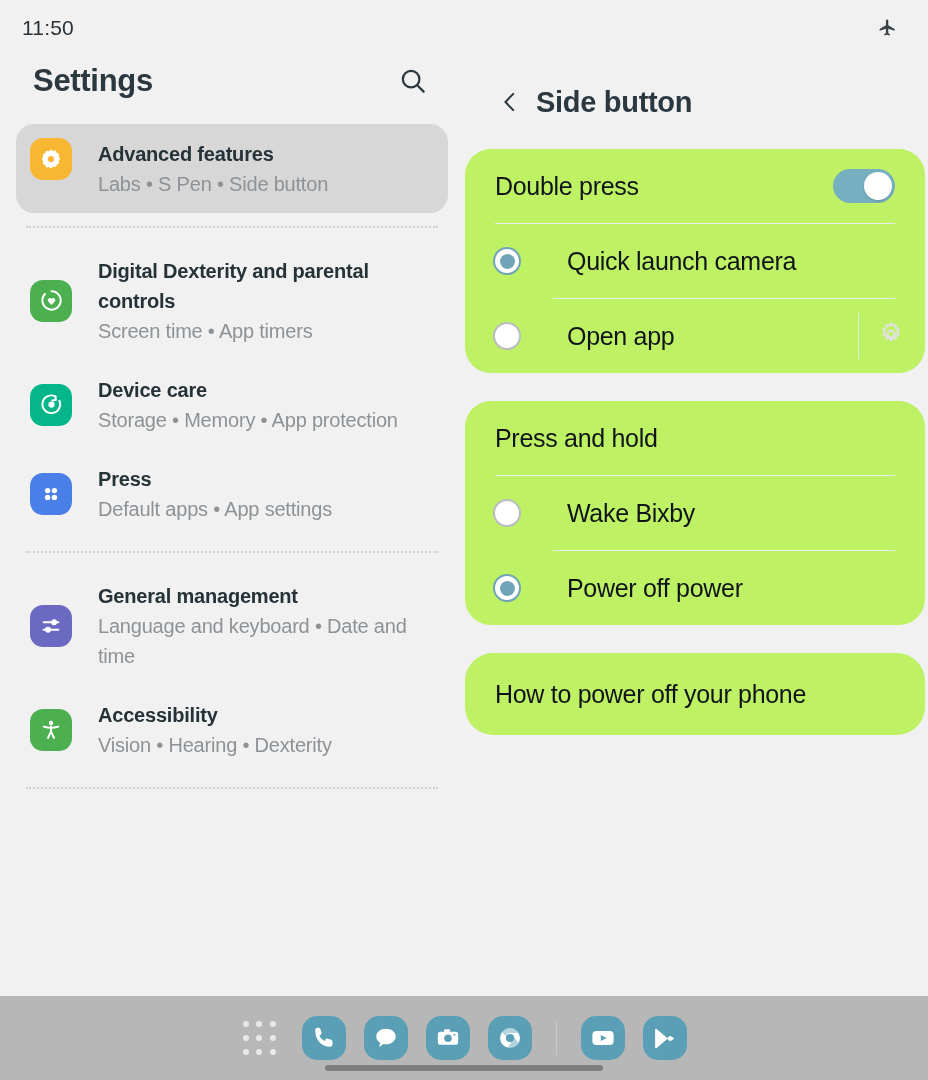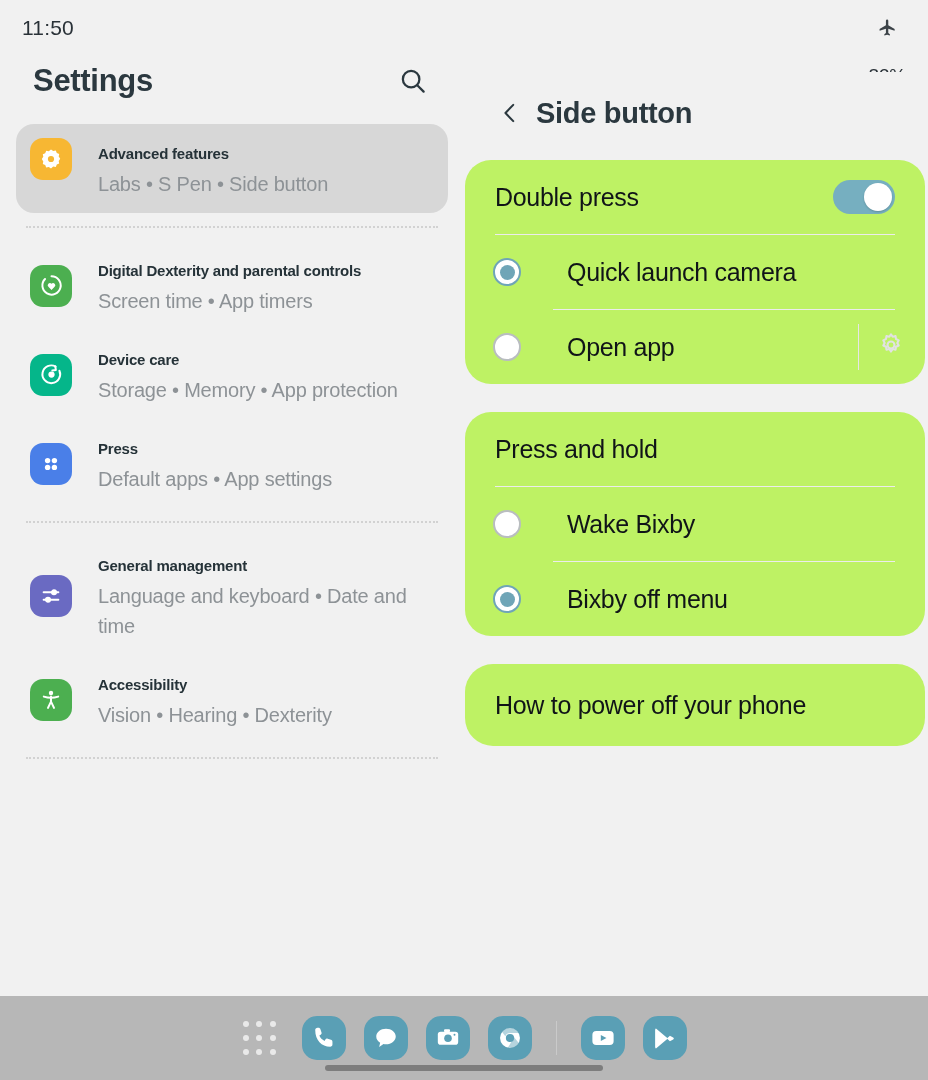--- a/index.html
+++ b/index.html
@@ -68,37 +68,37 @@
   }
   .nav-item.selected { background: #d7d7d7; }
   .nav-icon {
     width: 42px; height: 42px; border-radius: 13px;
     flex: 0 0 42px;
     display: flex; align-items: center; justify-content: center;
     margin-right: 26px;
   }
   .nav-text { padding-top: 1px; min-width: 0; }
   .nav-title {
-    font-size: 15px; font-weight: bold; color: #253238;
+    font-size: 20px; font-weight: bold; color: #253238;
     line-height: 30px; letter-spacing: -.2px;
   }
   .nav-sub {
     font-size: 20px; color: #8d9296;
     line-height: 30px; letter-spacing: -.2px;
   }
   .divider-dotted {
     height: 1px;
     margin: 13px 26px;
     border-bottom: 2px dotted #d2d2d2;
   }
   #nav-list { padding-top: 2px; }
 
   
   #right-pane {
-    position: absolute; top: 72px; left: 464px;
+    position: absolute; top: 61px; left: 464px;
     width: 464px; height: 940px;
     background: #f1f1f1;
     overflow: hidden;
   }
   #detail-header {
     height: 82px;
     display: flex; align-items: center;
     padding: 0 20px 0 28px;
   }
   #back-btn {
@@ -414,21 +414,21 @@
 
       <div class="radio-row">
         <span class="radio"></span>
         <span class="radio-label">Wake Bixby</span>
       </div>
 
       <div class="hr-inset"></div>
 
       <div class="radio-row">
         <span class="radio checked"></span>
-        <span class="radio-label">Bixby off menu</span>
+        <span class="radio-label">Power off power</span>
       </div>
     </div>
 
     <div class="card" id="card-howto">
       <div class="row">
         <span id="howto-text">How to power off your phone</span>
       </div>
     </div>
   </div>
 

